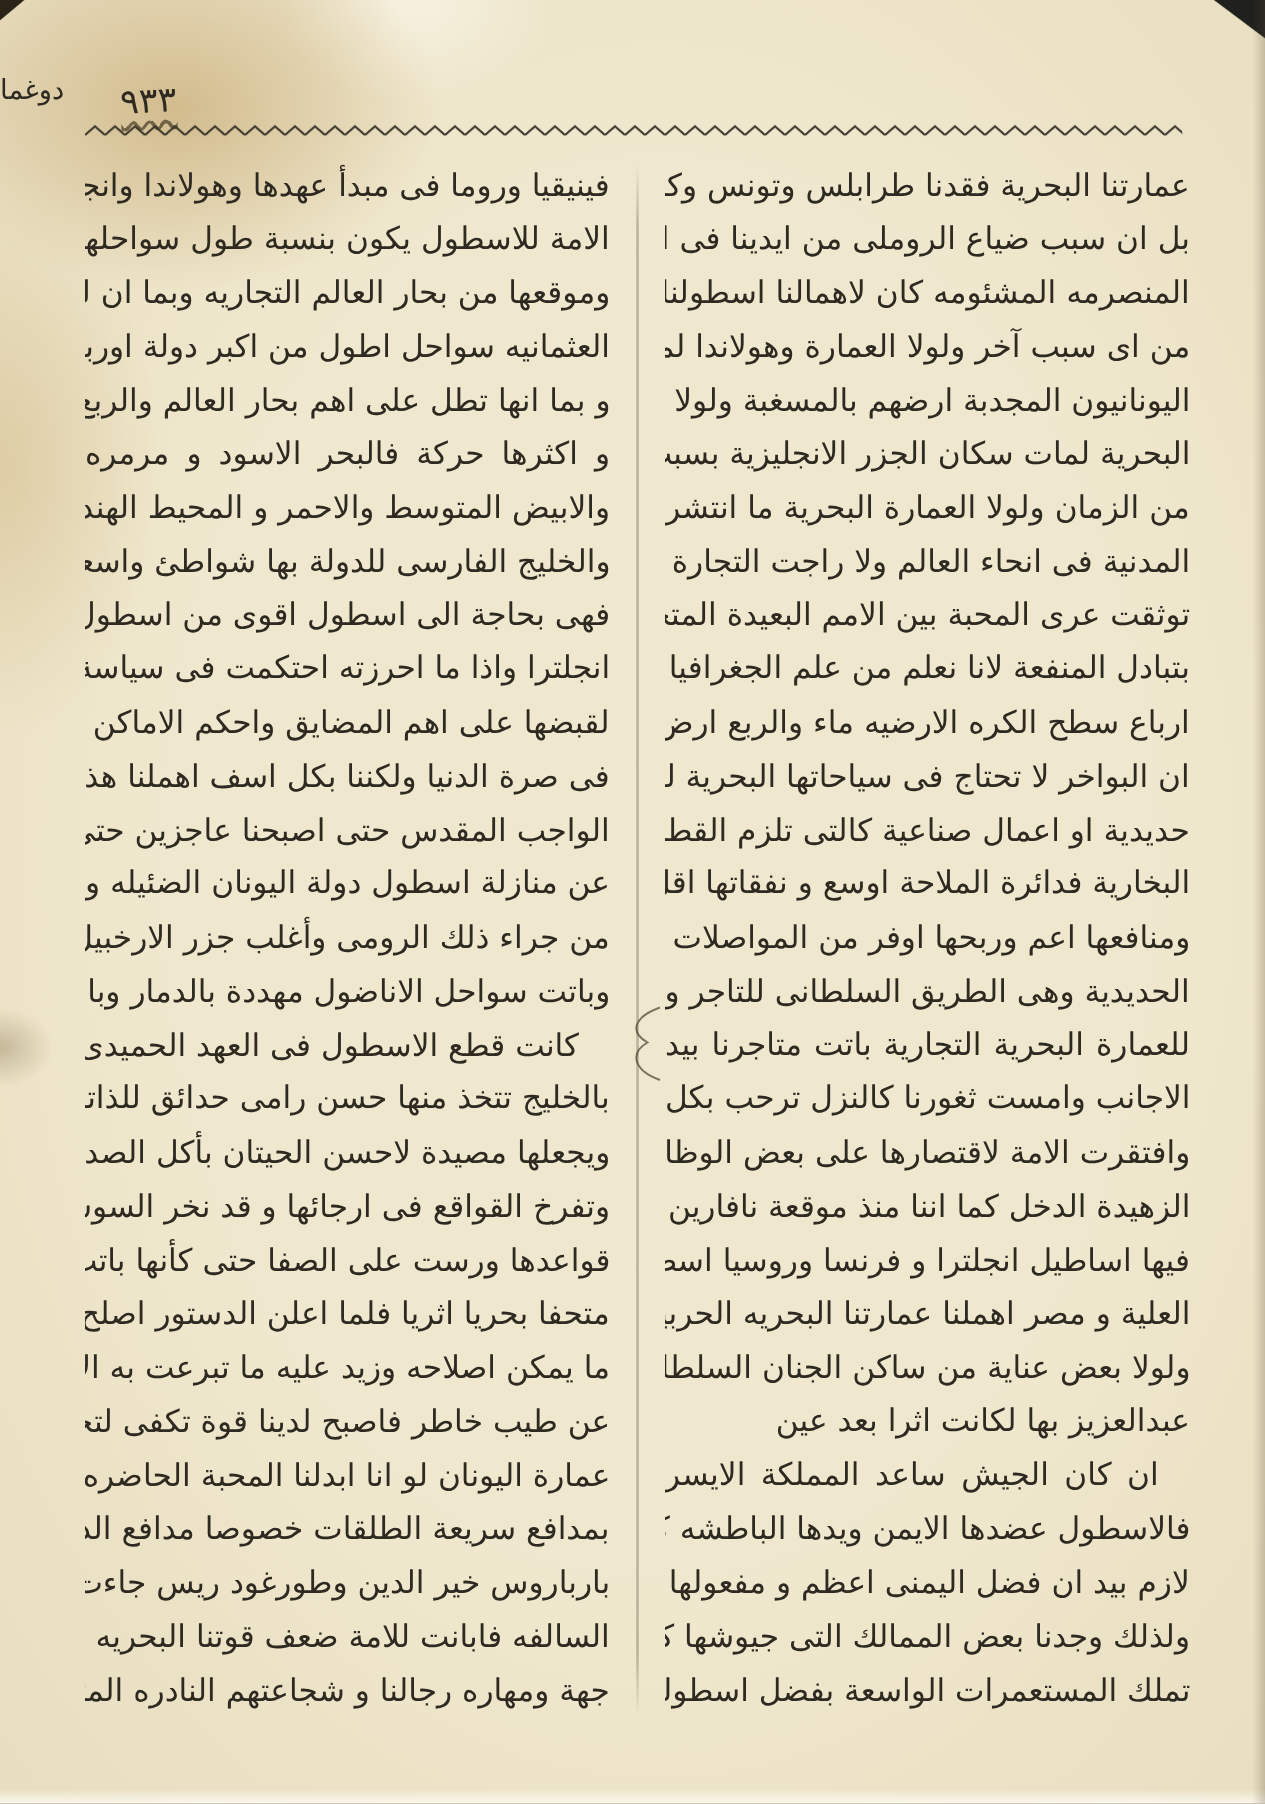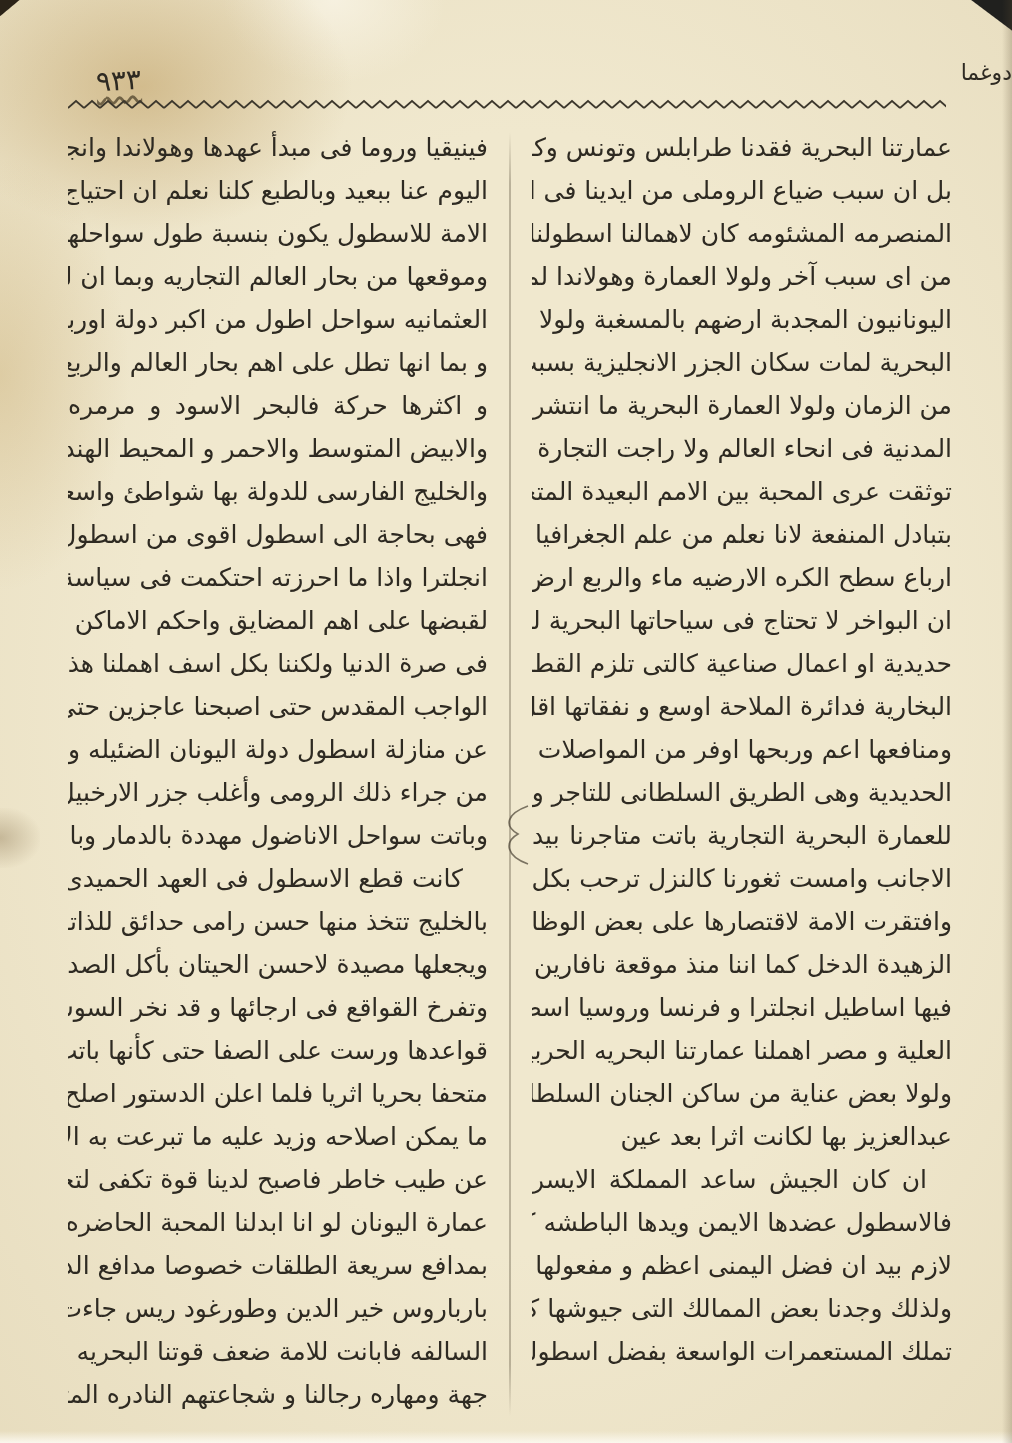--- a/index.html
+++ b/index.html
@@ -27,21 +27,21 @@
 
   .page-number{
     position:absolute;top:64px;left:96px;
     font-size:28px;letter-spacing:2px;
     transform:rotate(-3deg);
     text-decoration:underline wavy rgba(70,58,36,0.7);
     text-underline-offset:6px;
   }
   .header-title{
     position:absolute;top:60px;left:0;right:0;
-    text-align:right;font-size:22px;letter-spacing:1px;
+    text-align:left;font-size:22px;letter-spacing:1px;
   }
   .zigzag{position:absolute;top:98px;left:68px;width:878px;height:14px;}
 
   .columns{
     position:absolute;top:126px;left:66px;right:60px;
     display:flex;flex-direction:row;direction:rtl;
   }
   .column{width:420px;font-size:25px;line-height:43px;direction:rtl;}
   .col-divider{
     width:2px;margin:6px 21px 0 21px;align-self:stretch;
@@ -105,21 +105,20 @@
         <div class="line para-end">عبدالعزيز بها لكانت اثرا بعد عين</div>
         <div class="line"> ان كان الجيش ساعد المملكة الايسر</div>
         <div class="line">فالاسطول عضدها الايمن ويدها الباطشه كلاهما</div>
         <div class="line">لازم بيد ان فضل اليمنى اعظم و مفعولها اعم</div>
         <div class="line">ولذلك وجدنا بعض الممالك التى جيوشها كالعدم</div>
         <div class="line">تملك المستعمرات الواسعة بفضل اسطولها وما مثل</div>
       </div>
     <div class="col-divider"></div>
     <div class="column">
         <div class="line">فينيقيا وروما فى مبدأ عهدها وهولاندا وانجلترا</div>
-        <div class="line">اليوم عنا ببعيد وبالطبع كلنا نعلم ان احتياج</div>
         <div class="line">الامة للاسطول يكون بنسبة طول سواحلها</div>
         <div class="line">وموقعها من بحار العالم التجاريه وبما ان للدولة</div>
         <div class="line">العثمانيه سواحل اطول من اكبر دولة اوربيه</div>
         <div class="line">و بما انها تطل على اهم بحار العالم والربع</div>
         <div class="line">و اكثرها حركة فالبحر الاسود و مرمره</div>
         <div class="line">والابيض المتوسط والاحمر و المحيط الهندى</div>
         <div class="line">والخليج الفارسى للدولة بها شواطئ واسعه</div>
         <div class="line">فهى بحاجة الى اسطول اقوى من اسطول</div>
         <div class="line">انجلترا واذا ما احرزته احتكمت فى سياسة العالم</div>
         <div class="line">لقبضها على اهم المضايق واحكم الاماكن ولوجودها</div>

